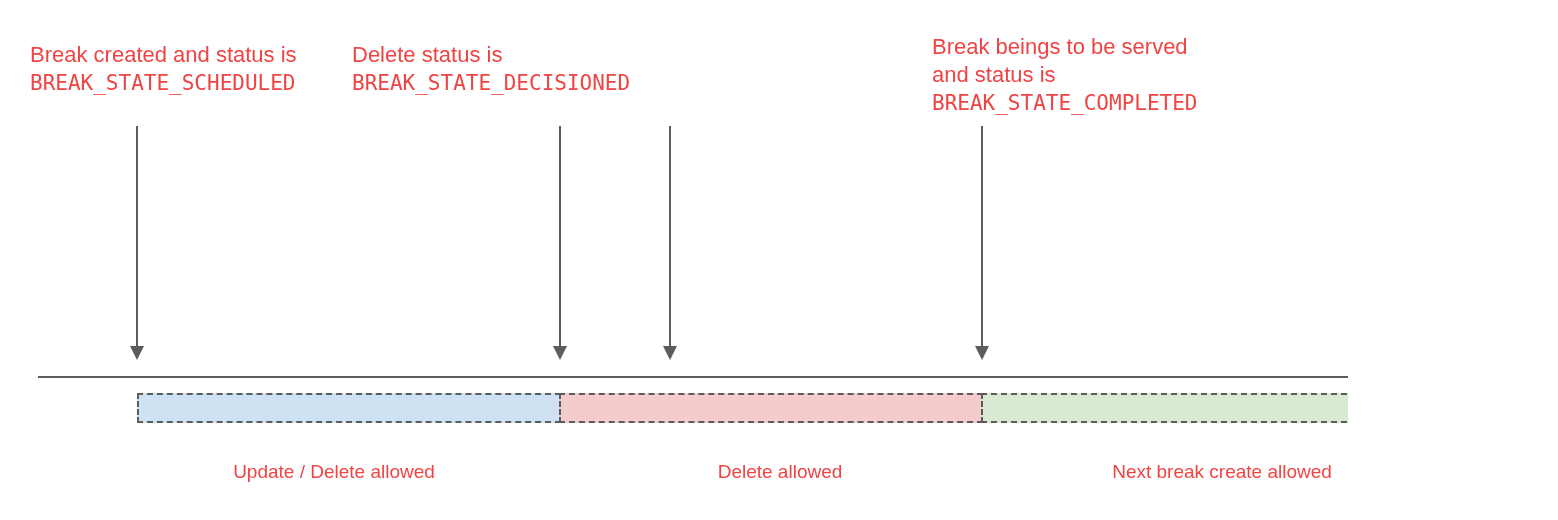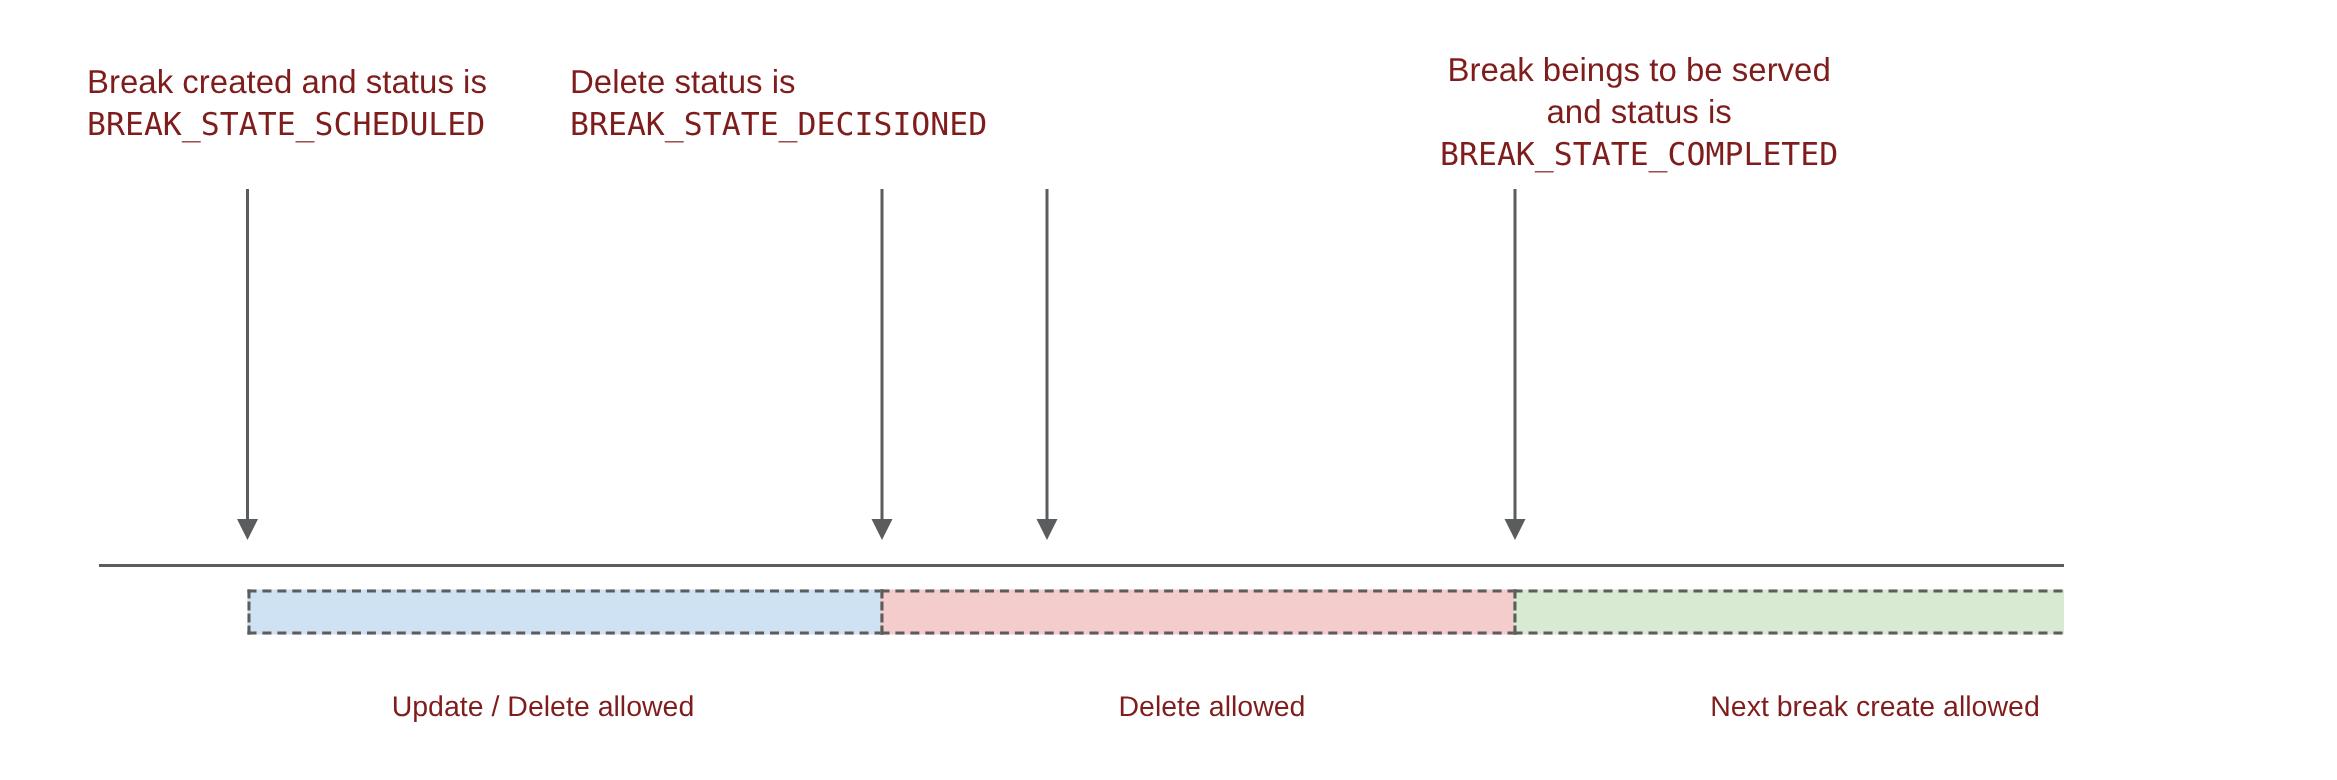--- a/index.html
+++ b/index.html
@@ -4,22 +4,21 @@
 <style>
   * { margin: 0; padding: 0; box-sizing: border-box; }
   html, body { background: #ffffff; }
   .canvas {
     position: relative;
     width: 1348px;
     height: 520px;
     background: #ffffff;
     overflow: hidden;
     font-family: "Liberation Sans", sans-serif;
-    color: #7f1d1d;
-    margin-left: 28px;
+    color: #ef4444;
   }
   .annotation {
     position: absolute;
     font-size: 22px;
     line-height: 28px;
     white-space: nowrap;
   }
   .ann-line.sans { font-family: "Liberation Sans", sans-serif; }
   .ann-line.mono { font-family: "DejaVu Sans Mono", monospace; font-size: 21px; }
   .v-arrow { position: absolute; top: 126px; width: 14px; height: 234px; }
@@ -70,21 +69,21 @@
   </div>
 
   <div class="annotation" style="left:352px; top:41px;">
     <div class="ann-line sans">Delete status is</div>
     <div class="ann-line mono">BREAK_STATE_DECISIONED</div>
   </div>
 
   <div class="annotation" style="left:675px; top:41px;">
   </div>
 
-  <div class="annotation" style="left:932px; top:33px;text-align:center;">
+  <div class="annotation" style="left:932px; top:33px;">
     <div class="ann-line sans">Break beings to be served</div>
     <div class="ann-line sans">and status is</div>
     <div class="ann-line mono">BREAK_STATE_COMPLETED</div>
   </div>
 
   <div class="v-arrow" style="left:130px;">
     <div class="shaft"></div>
     <div class="head"></div>
   </div>
   <div class="v-arrow" style="left:553px;">

